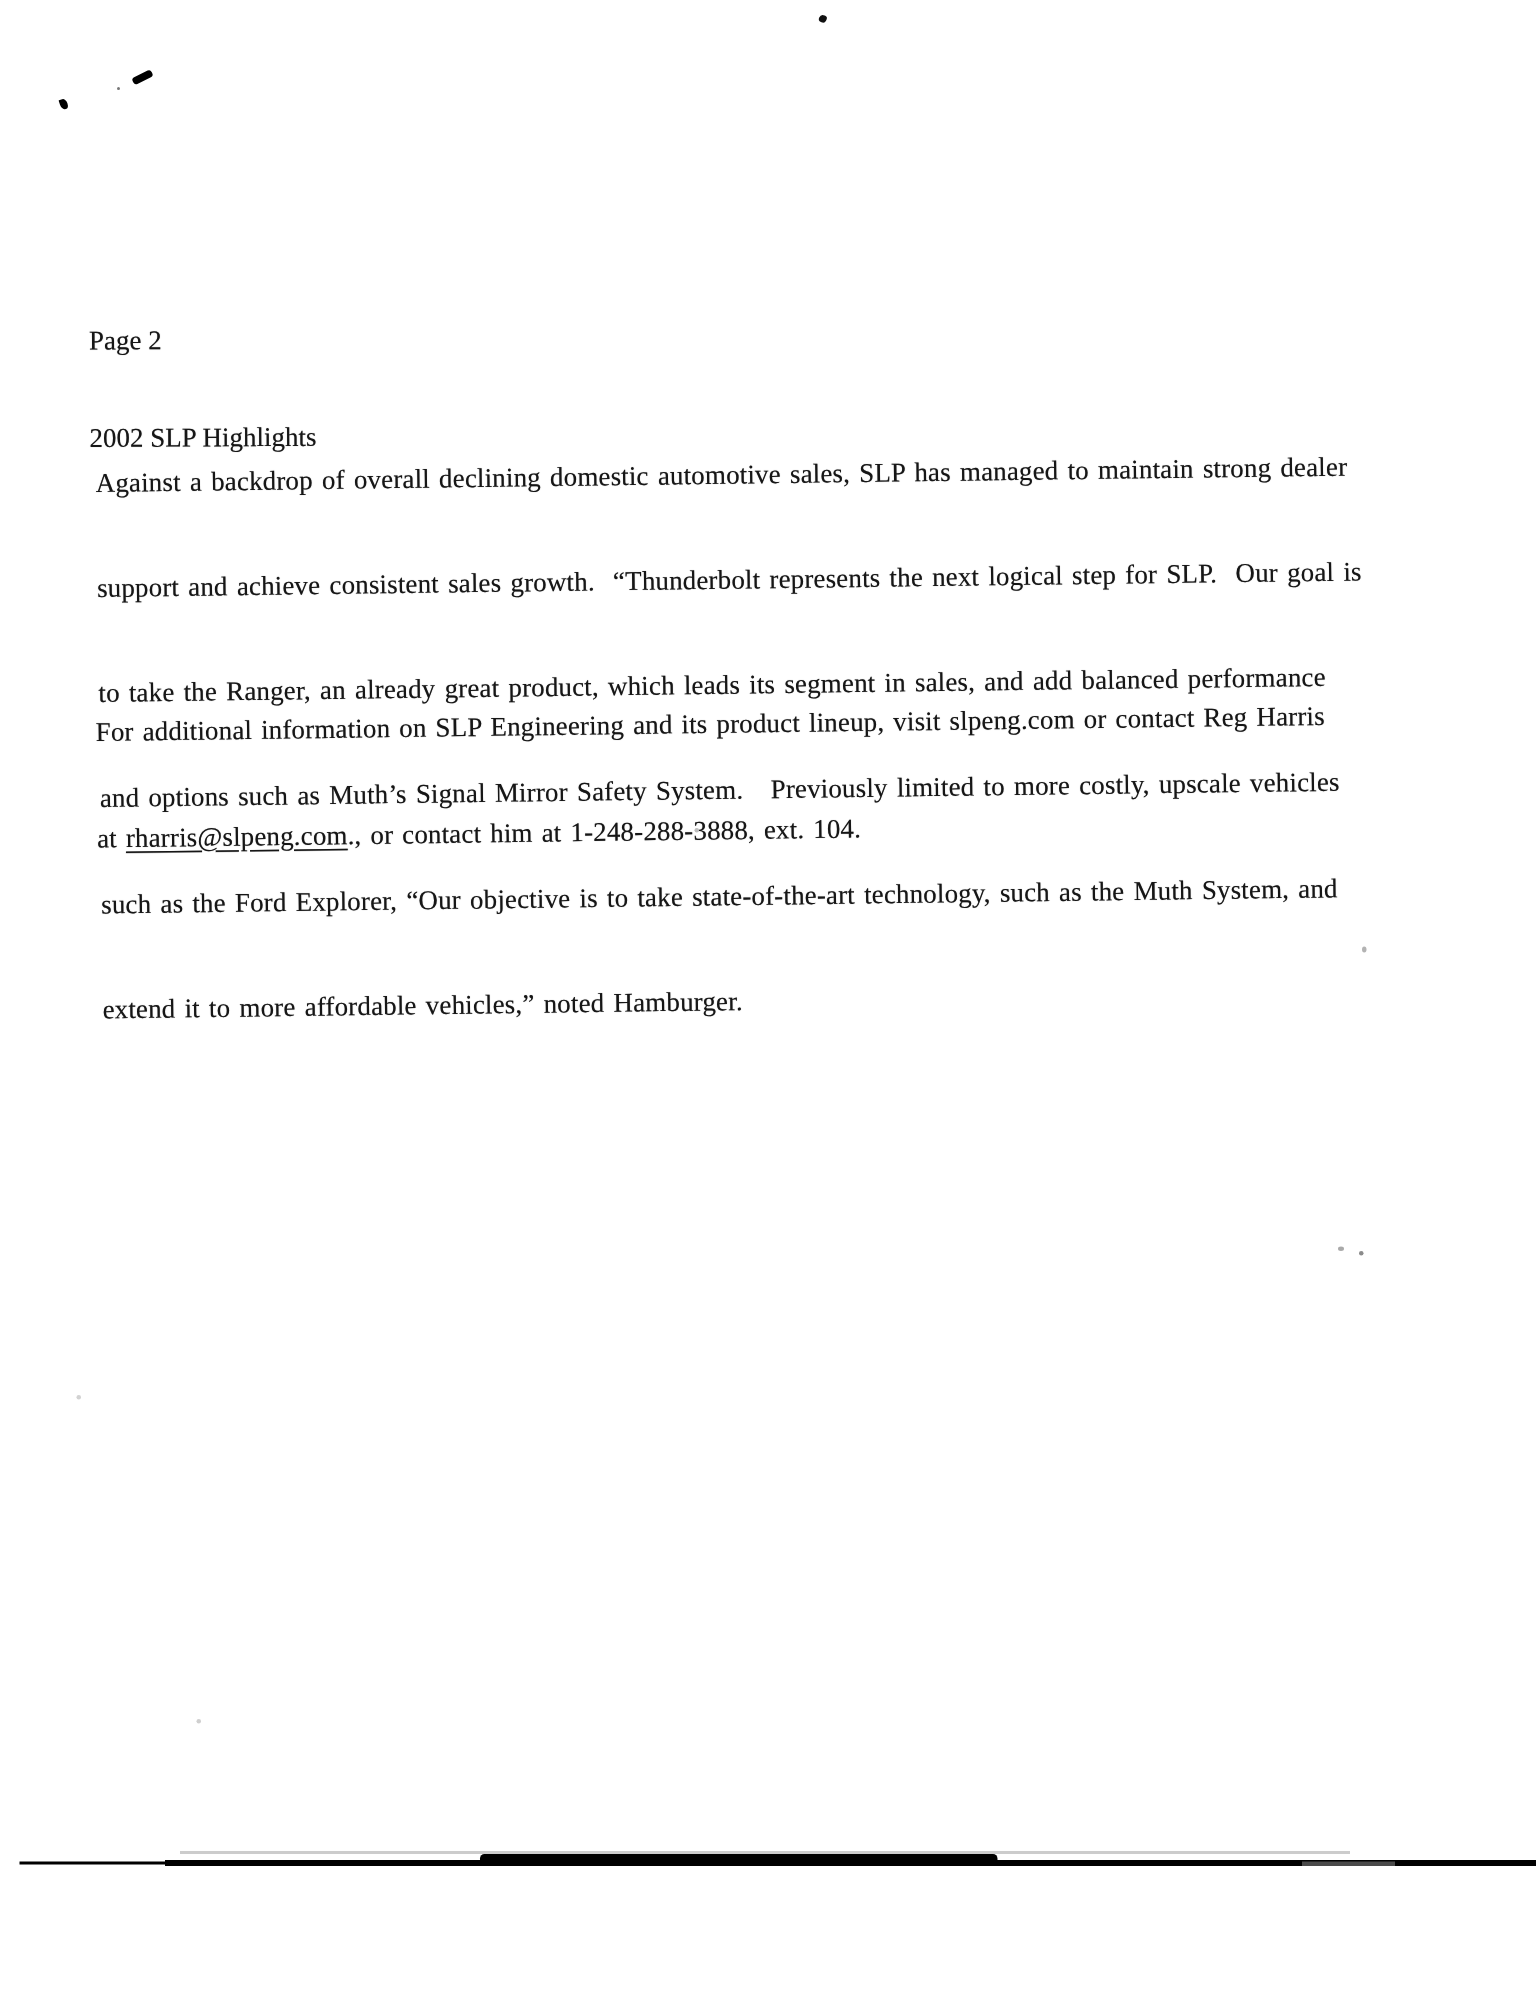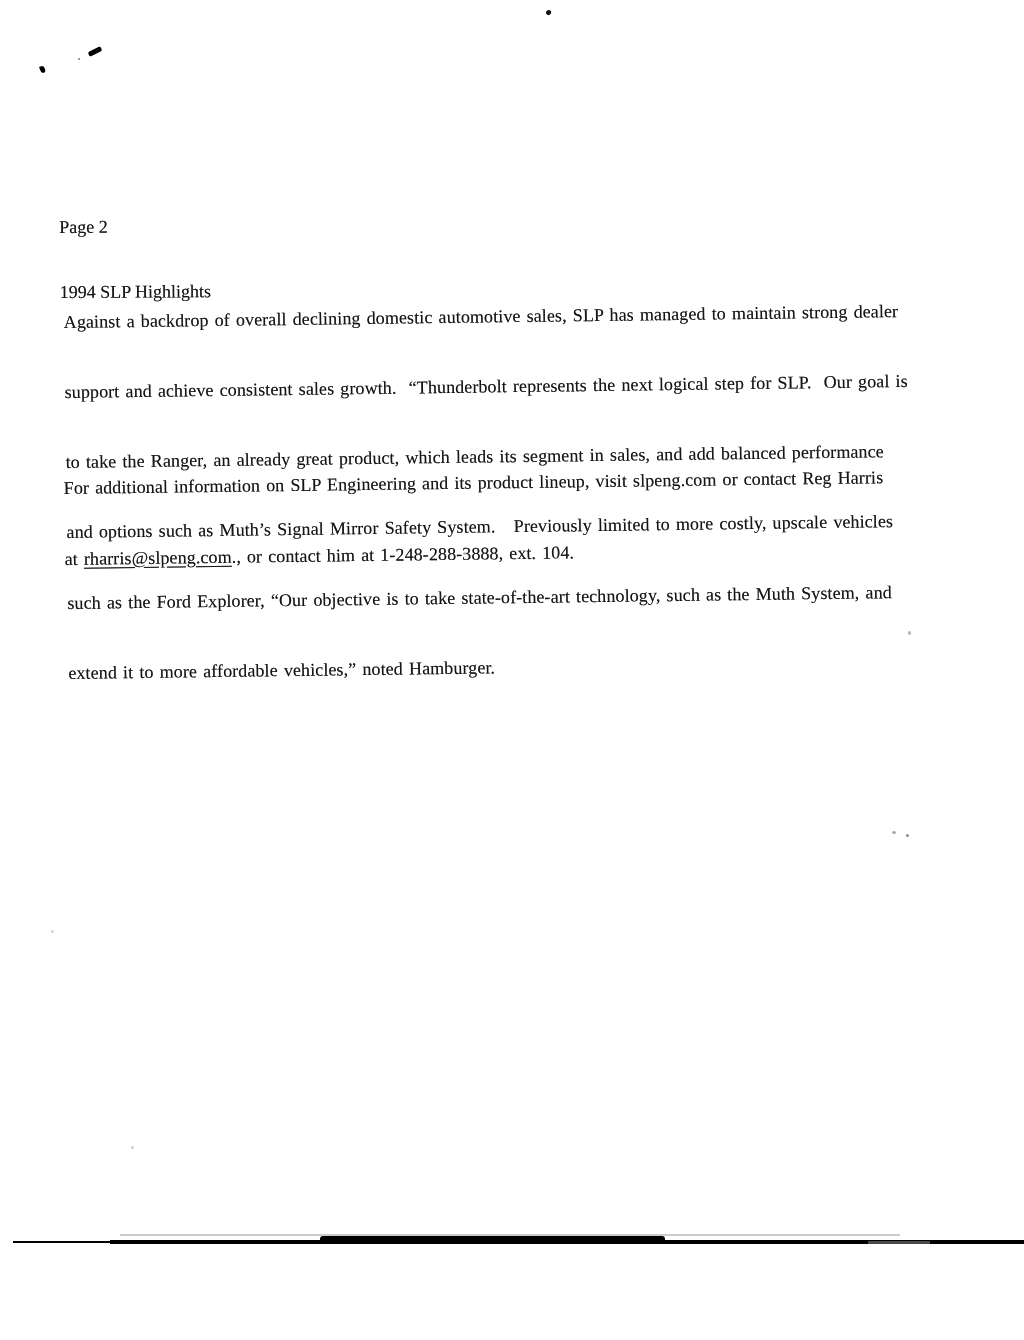--- a/index.html
+++ b/index.html
@@ -83,21 +83,21 @@
   .bbar.lite { left: 868px; width: 62px;  bottom: 0;   height: 3px; background: #4a4a4a; }
   .bbar.haze { left: 120px; width: 780px; bottom: 8px; height: 2px; background: #9a9a9a; opacity: 0.5; }
 </style>
 </head>
 <body>
 
 <div class="page">
 
   <div class="textblock header-block">
     <div>Page 2</div>
-    <div>1994 SLP Highlights</div>
+    <div>2002 SLP Highlights</div>
   </div>
 
   <div class="textblock para1">
     <div>Against a backdrop of overall declining domestic automotive sales, SLP has managed to maintain strong dealer</div>
     <div>support and achieve consistent sales growth.  “Thunderbolt represents the next logical step for SLP.  Our goal is</div>
     <div>to take the Ranger, an already great product, which leads its segment in sales, and add balanced performance</div>
     <div>and options such as Muth’s Signal Mirror Safety System.   Previously limited to more costly, upscale vehicles</div>
     <div>such as the Ford Explorer, “Our objective is to take state-of-the-art technology, such as the Muth System, and</div>
     <div>extend it to more affordable vehicles,” noted Hamburger.</div>
   </div>

